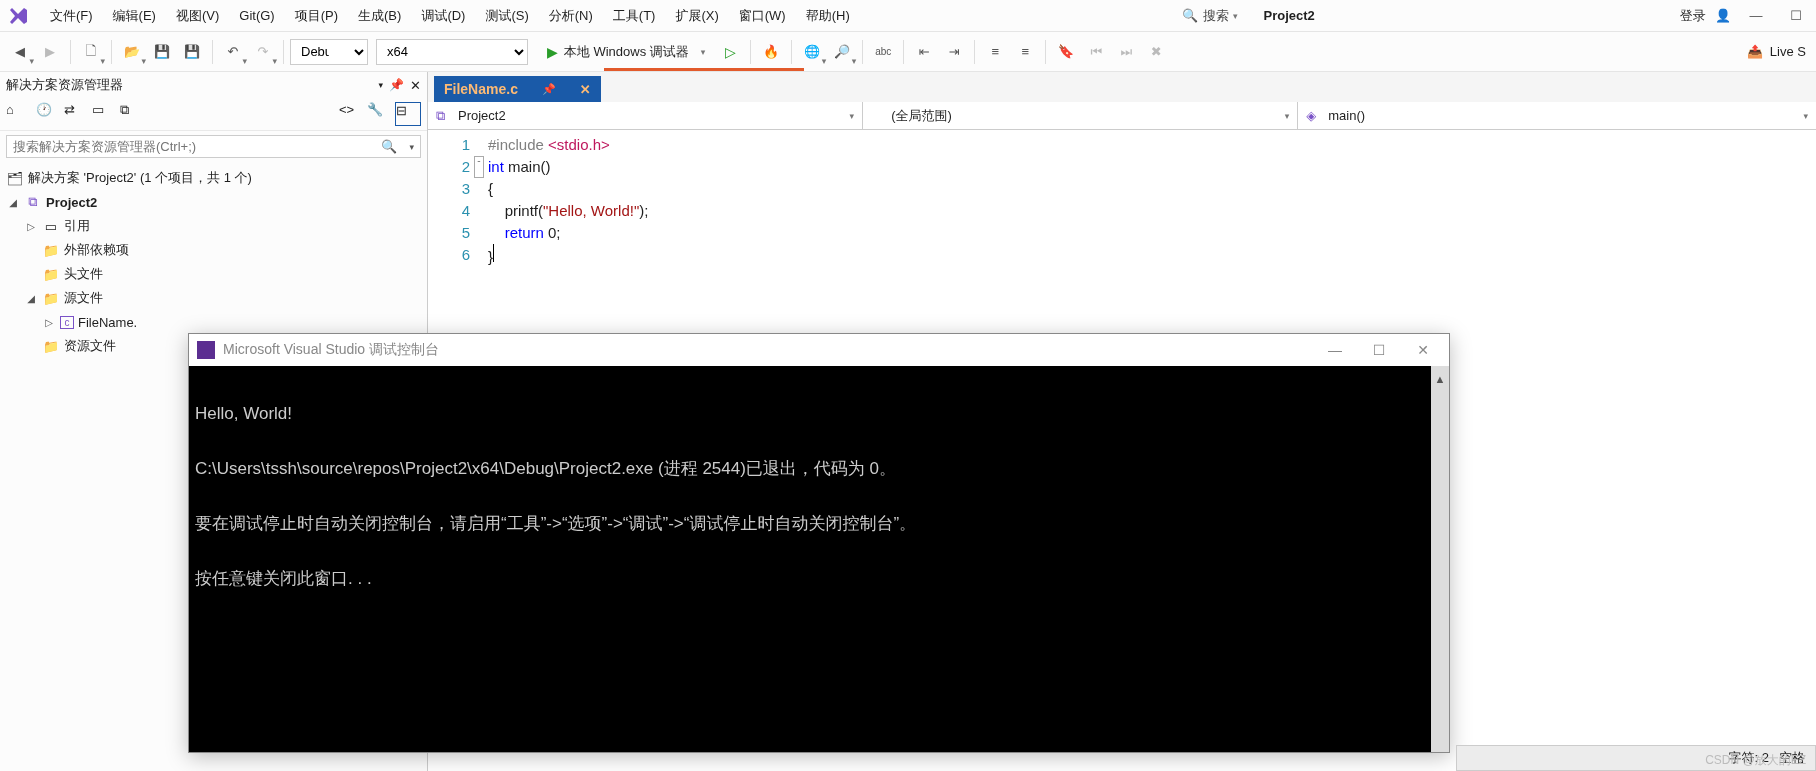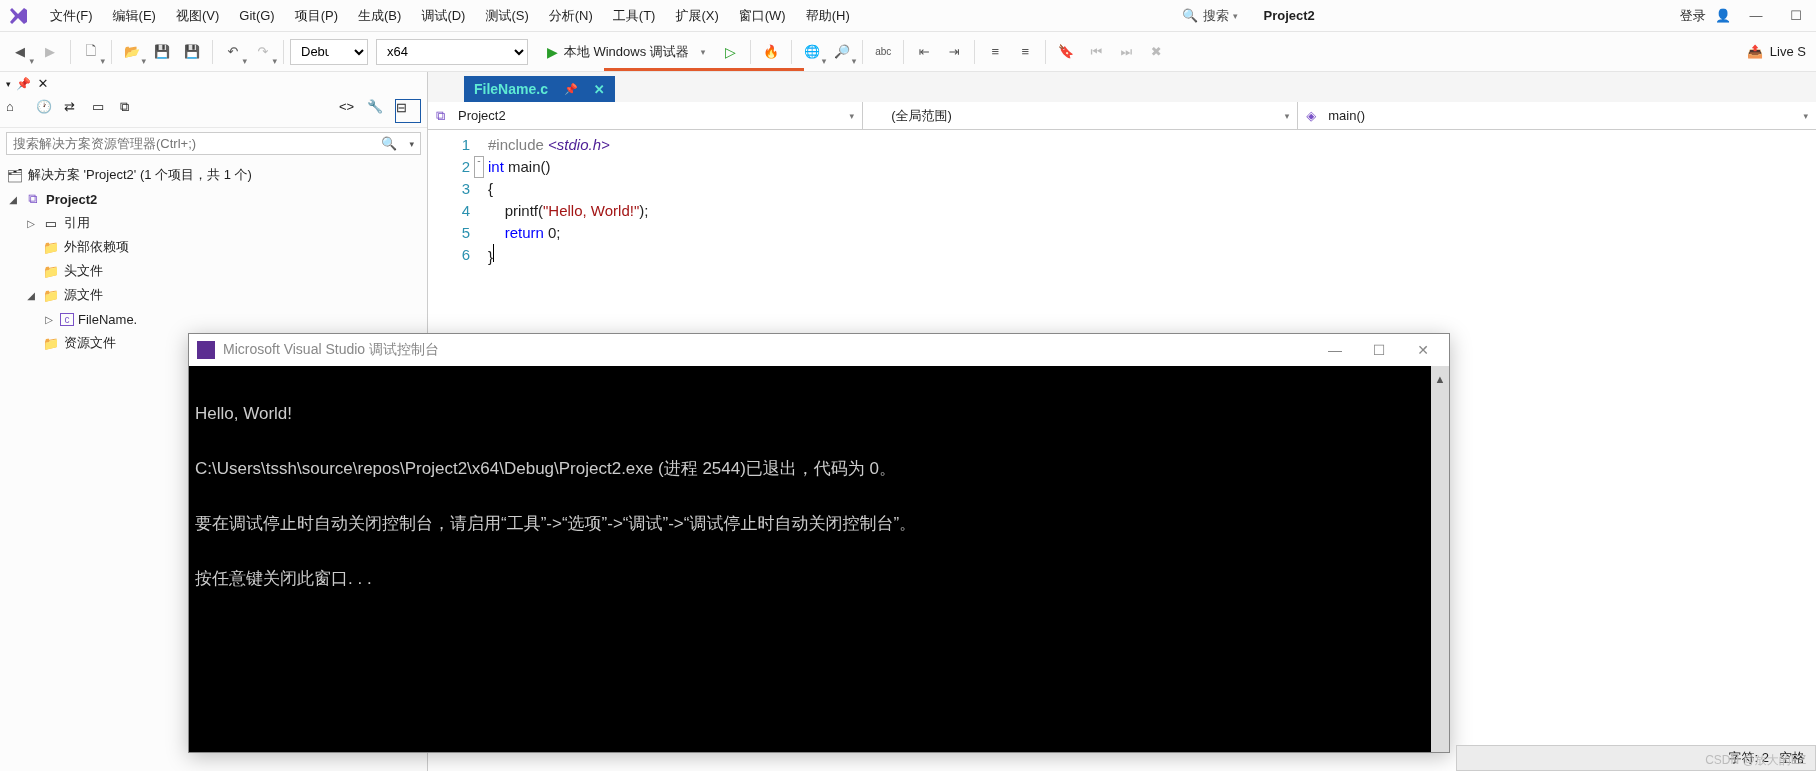--- a/index.html
+++ b/index.html
@@ -49,39 +49,39 @@
 .tree-row .icon { width: 18px; text-align: center; }
 .tree-row .lbl { white-space: nowrap; }
 .tree-row.bold .lbl { font-weight: bold; }
 .indent0 { padding-left: 4px; }
 .indent1 { padding-left: 22px; }
 .indent2 { padding-left: 40px; }
 
 
 .editor-area { flex: 1; display: flex; flex-direction: column; background: #fff; position: relative; }
 .tabbar { display: flex; align-items: flex-end; height: 30px; background: #f5f5f5; padding-left: 6px; }
-.filetab { display: flex; align-items: center; gap: 16px; padding: 5px 10px; background: #1a5aa8; color: #5eead4; font-weight: bold; font-size: 14px; margin-left: 30px; }
+.filetab { display: flex; align-items: center; gap: 24px; padding: 5px 10px; background: #1a5aa8; color: #fdba74; font-weight: bold; font-size: 14px; }
 .filetab .pin { font-size: 11px; }
 .filetab .x { font-size: 13px; }
 .crumbbar { display: flex; border-bottom: 1px solid #ccc; height: 28px; }
 .crumb { flex: 1; display: flex; align-items: center; gap: 6px; padding: 0 8px; border-right: 1px solid #ccc; background: #fff; }
 .crumb:last-child { border-right: none; }
 .crumb .cicon { width: 16px; }
 .crumb .ctext { flex: 1; }
 .crumb::after { content: "▾"; font-size: 9px; color: #777; }
 .codearea { display: flex; font-family: Consolas, monospace; font-size: 15px; line-height: 22px; padding-top: 4px; }
 .gutter { width: 60px; text-align: right; color: #2b91af; padding-right: 18px; }
 .gutter div { height: 22px; }
 .codelines { position: relative; }
 .codelines div { height: 22px; white-space: pre; }
 .fold { position: absolute; left: -14px; top: 22px; font-size: 10px; color: #777; border: 1px solid #aaa; width: 10px; height: 10px; line-height: 8px; text-align: center; }
 .kw { color: #0000ff; }
 .pp { color: #808080; }
 .str { color: #a31515; }
-.inc { color: #4c1d95; font-style: italic; }
+.inc { color: #be185d; }
 
 
 .console-window { position: absolute; left: 188px; top: 333px; width: 1262px; height: 420px; background: #fff; border: 1px solid #888; box-shadow: 0 4px 20px rgba(0,0,0,0.25); }
 .console-titlebar { display: flex; align-items: center; height: 32px; padding: 0 8px; gap: 8px; color: #888; background: #fff; }
 .console-titlebar .cicon { width: 18px; height: 18px; background: #5b2e91; }
 .console-titlebar .ctitle { flex: 1; font-size: 14px; }
 .console-titlebar .cwbtn { width: 36px; text-align: center; font-size: 14px; }
 .console-body { background: #000; color: #ccc; font-family: "NSimSun","SimSun",Consolas,monospace; font-size: 17px; line-height: 22px; padding: 4px 6px; height: calc(100% - 32px); overflow: hidden; position: relative; }
 .console-body .scroll { position: absolute; right: 0; top: 0; width: 18px; height: 100%; background: #ddd; display: flex; align-items: flex-start; justify-content: center; }
 .console-body .scroll .up { font-size: 11px; color: #555; margin-top: 2px; }
@@ -177,20 +177,21 @@
   <span class="rlabel">
     <span>📤</span>
     <span>Live S</span>
   </span>
 </div>
 
 <div class="mainrow">
 
   <div class="panel-left">
     <div class="panel-title">
+      <span class="ttext">解决方案资源管理器</span>
       <span style="font-size:9px;">▾</span>
       <span class="pin">📌</span>
       <span class="close">✕</span>
     </div>
     <div class="panel-toolbar">
       <span class="tbtn">⌂</span>
       <span class="sep"></span>
       <span class="tbtn dd">🕐</span>
       <span class="tbtn">⇄</span>
       <span class="tbtn">▭</span>

